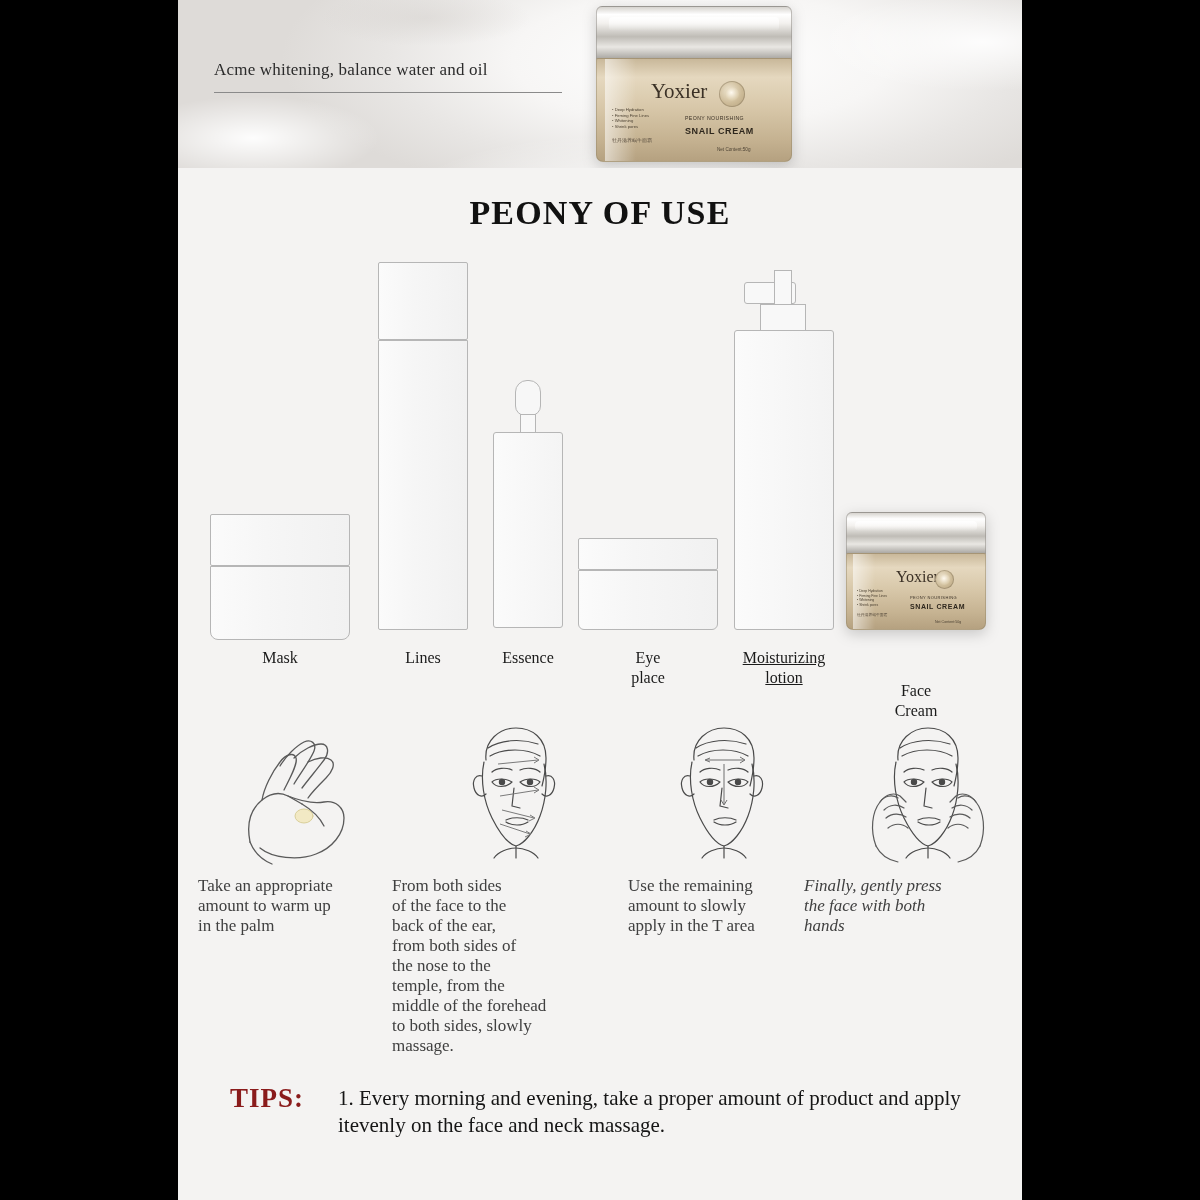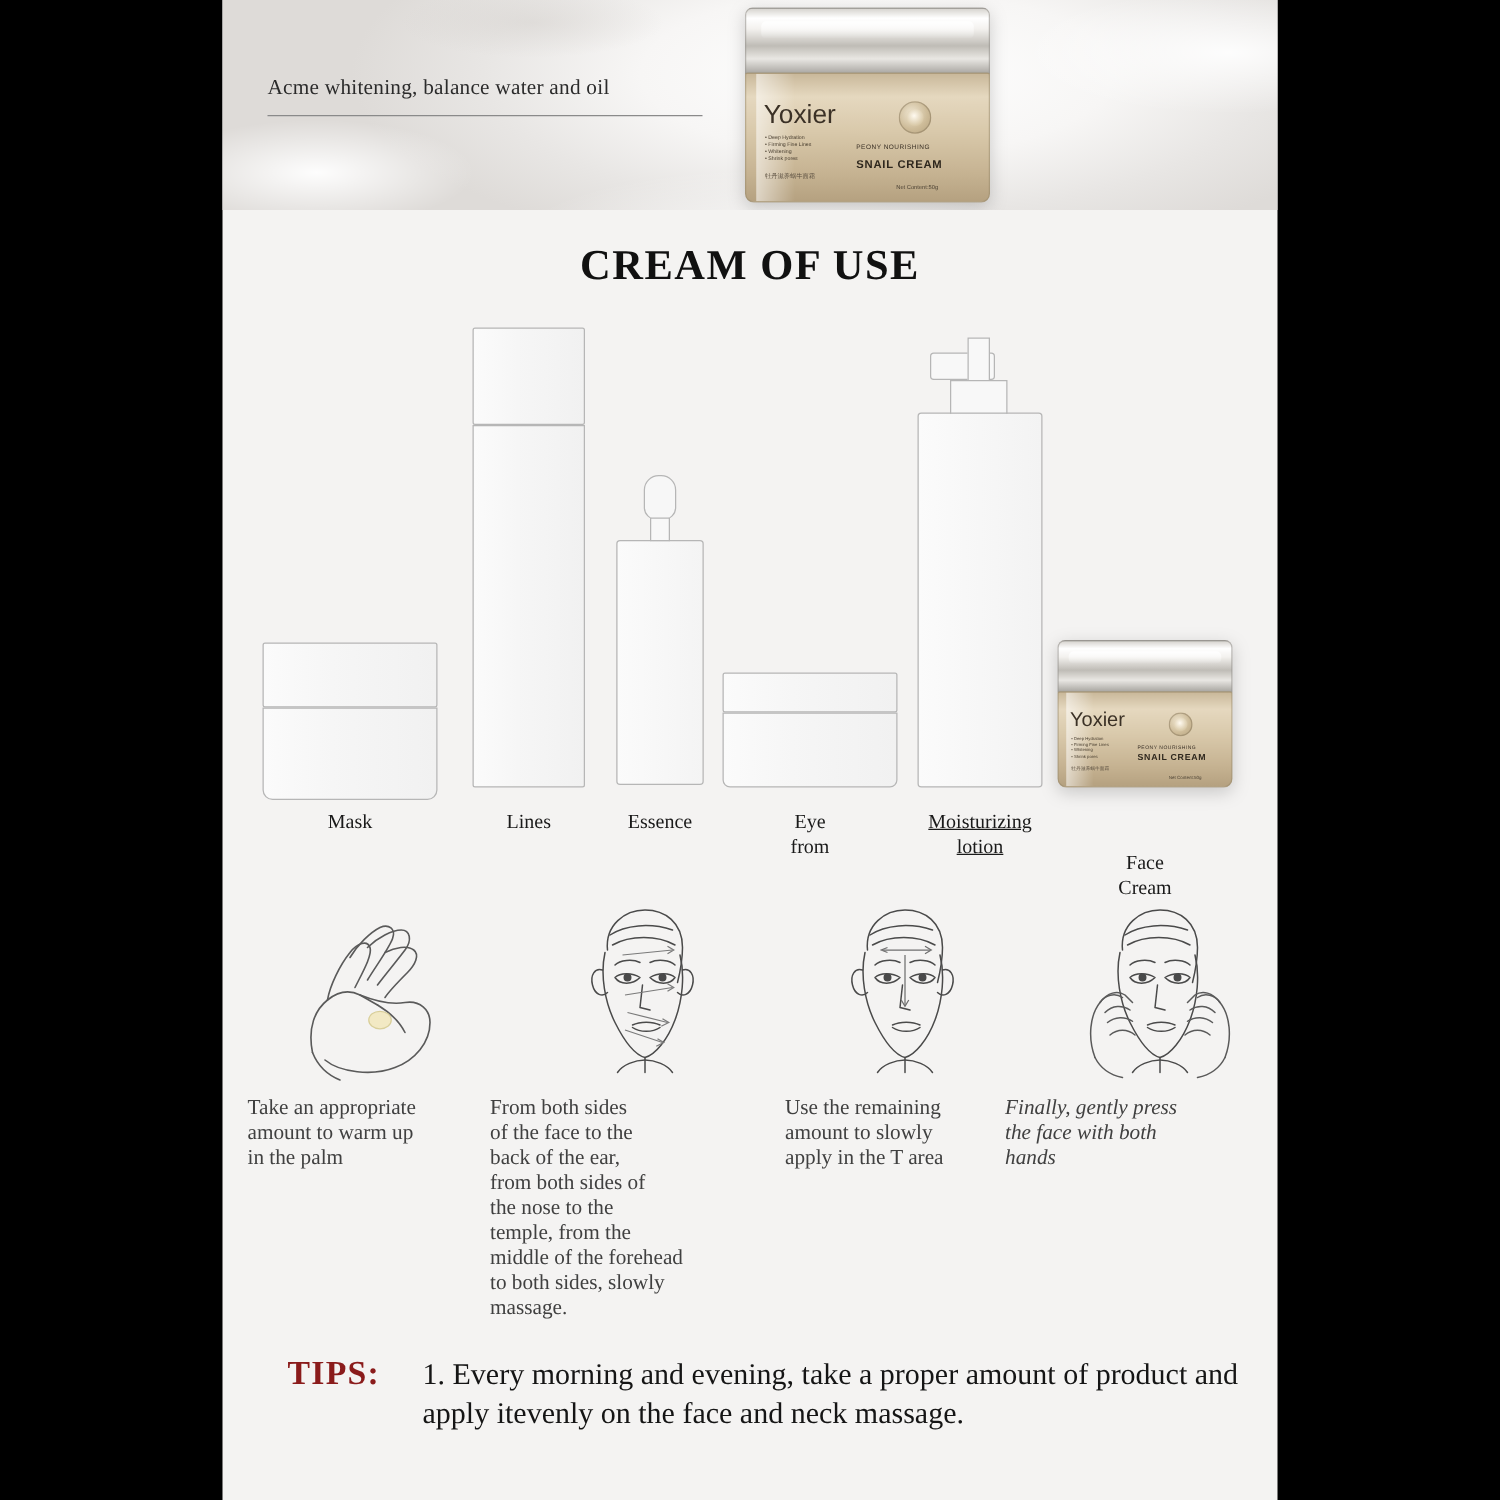--- a/index.html
+++ b/index.html
@@ -98,22 +98,23 @@
   }
   .jar .body::before {
     content: "";
     position: absolute;
     left: 4%; top: 0; width: 16%; height: 100%;
     background: linear-gradient(90deg, rgba(255,255,255,0.55), rgba(255,255,255,0));
   }
   .jar .brand {
     position: absolute;
     color: #3b3126;
-    font-family: Liberation Sans, sans-serif;
+    font-family: Liberation Serif, serif;
     line-height: 1;
+    margin-left: 40px;
   }
   .jar .bullets {
     position: absolute;
     color: #4a3f30;
     font-family: "Liberation Sans", sans-serif;
     line-height: 1.35;
   }
   .jar .prodline {
     position: absolute;
     color: #3b3126;
@@ -288,21 +289,21 @@
     font-weight: bold;
     letter-spacing: 1px;
     color: #8a1b1b;
     font-family: "Liberation Serif", serif;
   }
   .tip1 {
     position: absolute;
     left: 160px;
     top: 1085px;
     width: 660px;
-    font-size: 24px;
+    font-size: 21px;
     line-height: 1.28;
     color: #151515;
     font-family: "Liberation Serif", serif;
   }
   .tip2 {
     position: absolute;
     left: 160px;
     top: 1137px;
     width: 660px;
     font-size: 18.5px;
@@ -330,21 +331,21 @@
 • Shrink pores</div>
         <div class="prodline">PEONY NOURISHING</div>
         <div class="prodname">SNAIL CREAM</div>
         <div class="cn">牡丹滋养蜗牛面霜</div>
         <div class="net">Net Content:50g</div>
         <div class="flower"></div>
       </div>
     </div>
   </div>
 
-  <div class="title">CREAM OF USE</div>
+  <div class="title">PEONY OF USE</div>
 
   <div class="order-row">
 
     <div class="prod" id="p-mask" style="left: 32px; top: 264px; width: 140px; height: 126px;">
       <div class="box-outline m-top"></div>
       <div class="box-outline m-bot"></div>
     </div>
     <div class="prod-label" style="left: 32px; top: 398px; width: 140px;">Mask</div>
 
     <div class="prod" id="p-toner" style="left: 200px; top: 12px; width: 90px; height: 368px;">
@@ -358,21 +359,21 @@
       <div class="e-neck"></div>
       <div class="e-body"></div>
     </div>
     <div class="prod-label" style="left: 285px; top: 398px; width: 130px;">Essence</div>
 
     <div class="prod" id="p-eye" style="left: 400px; top: 288px; width: 140px; height: 92px;">
       <div class="box-outline ey-top"></div>
       <div class="box-outline ey-bot"></div>
     </div>
     <div class="prod-label" style="left: 400px; top: 398px; width: 140px; white-space: pre-line;">Eye
-from</div>
+place</div>
 
     <div class="prod" id="p-lot" style="left: 556px; top: 10px; width: 100px; height: 370px;">
       <div class="l-nozzle"></div>
       <div class="l-stem"></div>
       <div class="l-collar"></div>
       <div class="l-body"></div>
     </div>
     <div class="prod-label" style="left: 536px; top: 398px; width: 140px; white-space: pre-line; text-decoration: underline;">Moisturizing
 lotion</div>
 

